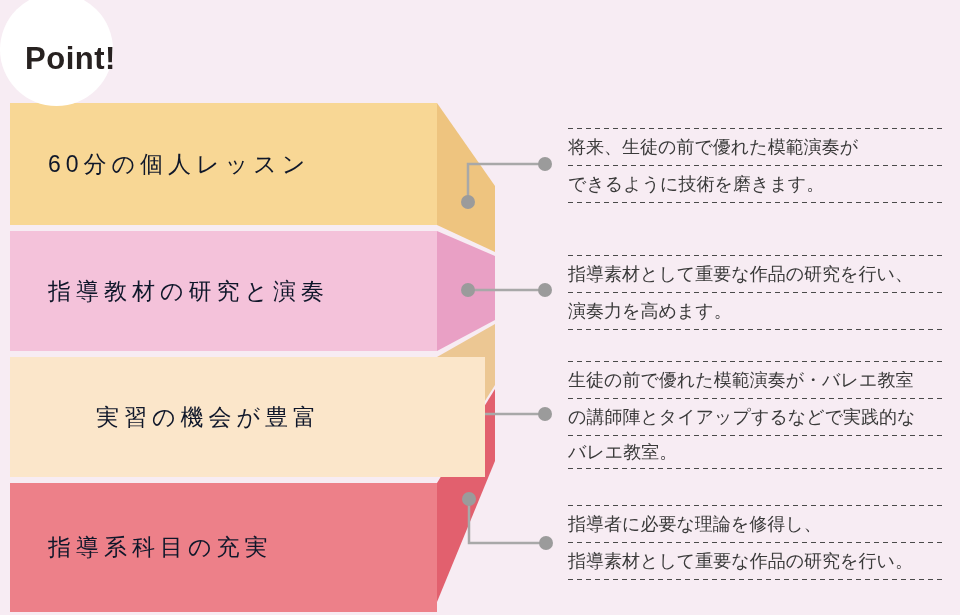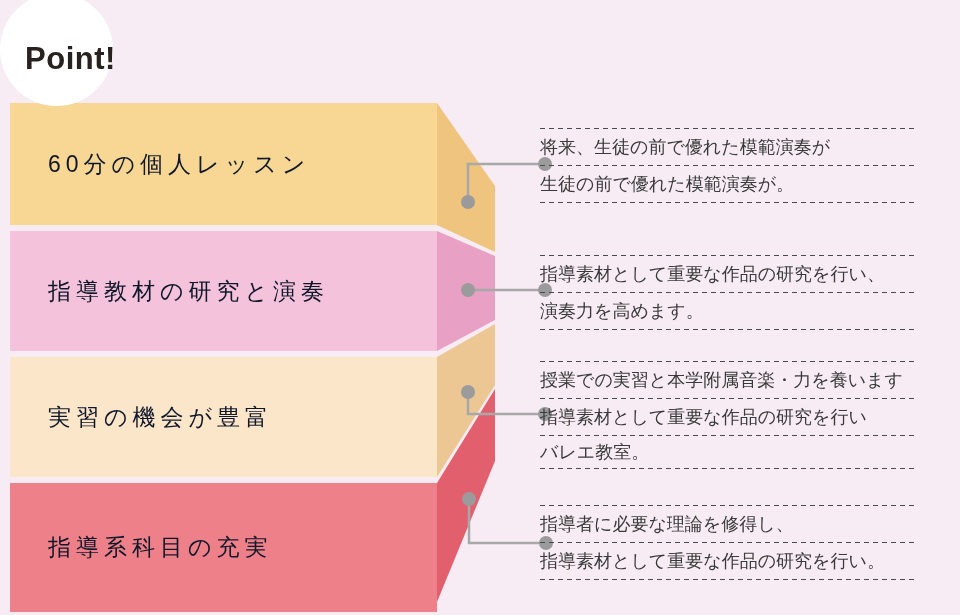--- a/index.html
+++ b/index.html
@@ -31,21 +31,21 @@
     padding-left:38px;
     font-size:23px;font-weight:300;color:#0f172a;letter-spacing:5px;
     white-space:nowrap;
   }
   .bar1{top:103px;height:122px;}
   .bar2{top:231px;height:120px;}
   .bar3{top:357px;height:120px;}
   .bar4{top:483px;height:129px;}
   
   .desc{
-    position:absolute;left:540px;width:375px;
+    position:absolute;left:568px;width:375px;
   }
   .dash{
     height:1px;
     background:repeating-linear-gradient(to right,#4a4a4a 0 5px,transparent 5px 9px);
   }
   .drow{
     height:36px;line-height:36px;
     font-size:18px;color:#3a3a3a;
     white-space:nowrap;
   }
@@ -83,52 +83,52 @@
     <circle cx="469" cy="499" r="7" fill="#9b9b9b"></circle>
     <circle cx="546" cy="543" r="7" fill="#9b9b9b"></circle>
   </svg>
 
   <div class="bar bar1" style="background-color: rgb(248, 215, 149);">
     <span>60分の個人レッスン</span>
   </div>
   <div class="bar bar2" style="background-color: rgb(244, 194, 218); align-items: center;">
     <span>指導教材の研究と演奏</span>
   </div>
-  <div class="bar bar3" style="background-color: rgb(251, 230, 202);">
+  <div class="bar bar3" style="background-color: rgb(251, 230, 202); padding-left: 48px;">
     <span>実習の機会が豊富</span>
   </div>
   <div class="bar bar4" style="background-color: rgb(237, 128, 137);">
     <span>指導系科目の充実</span>
   </div>
 
   <div class="badge">
     <span>Point!</span>
   </div>
 
   <div class="desc desc1">
     <div class="dash"></div>
     <div class="drow">将来、生徒の前で優れた模範演奏が</div>
     <div class="dash"></div>
-    <div class="drow">生徒の前で優れた模範演奏が。</div>
+    <div class="drow">できるように技術を磨きます。</div>
     <div class="dash"></div>
   </div>
 
   <div class="desc desc2">
     <div class="dash"></div>
     <div class="drow">指導素材として重要な作品の研究を行い、</div>
     <div class="dash"></div>
     <div class="drow">演奏力を高めます。</div>
     <div class="dash"></div>
   </div>
 
   <div class="desc desc3">
     <div class="dash"></div>
-    <div class="drow">授業での実習と本学附属音楽・力を養います</div>
+    <div class="drow">生徒の前で優れた模範演奏が・バレエ教室</div>
     <div class="dash"></div>
-    <div class="drow">指導素材として重要な作品の研究を行い</div>
+    <div class="drow">の講師陣とタイアップするなどで実践的な</div>
     <div class="dash"></div>
     <div class="drow short">バレエ教室。</div>
     <div class="dash"></div>
   </div>
 
   <div class="desc desc4">
     <div class="dash"></div>
     <div class="drow">指導者に必要な理論を修得し、</div>
     <div class="dash"></div>
     <div class="drow">指導素材として重要な作品の研究を行い。</div>

